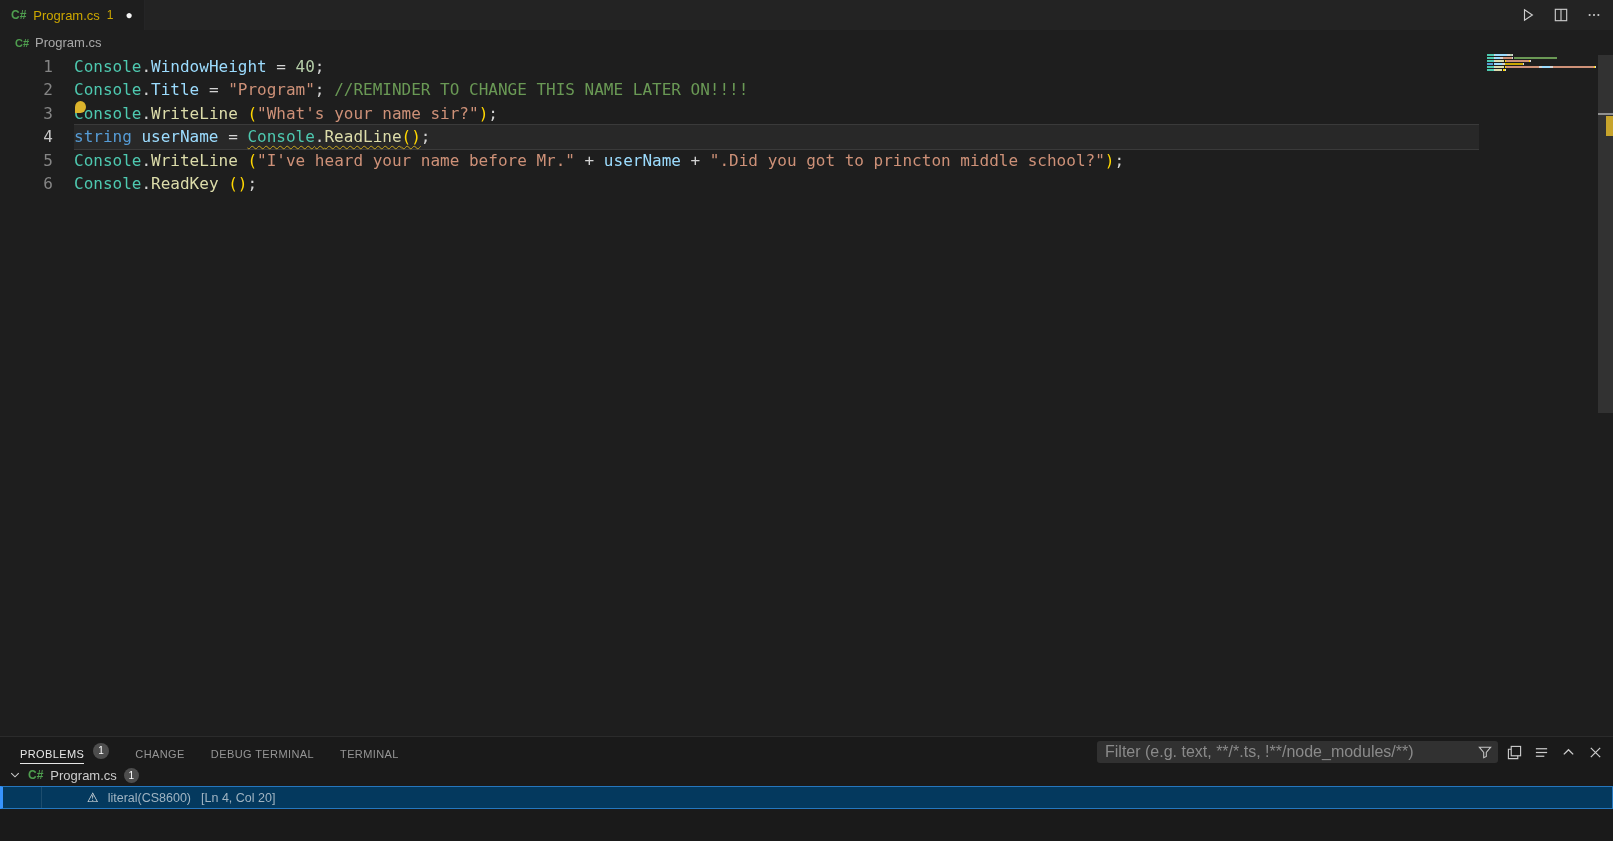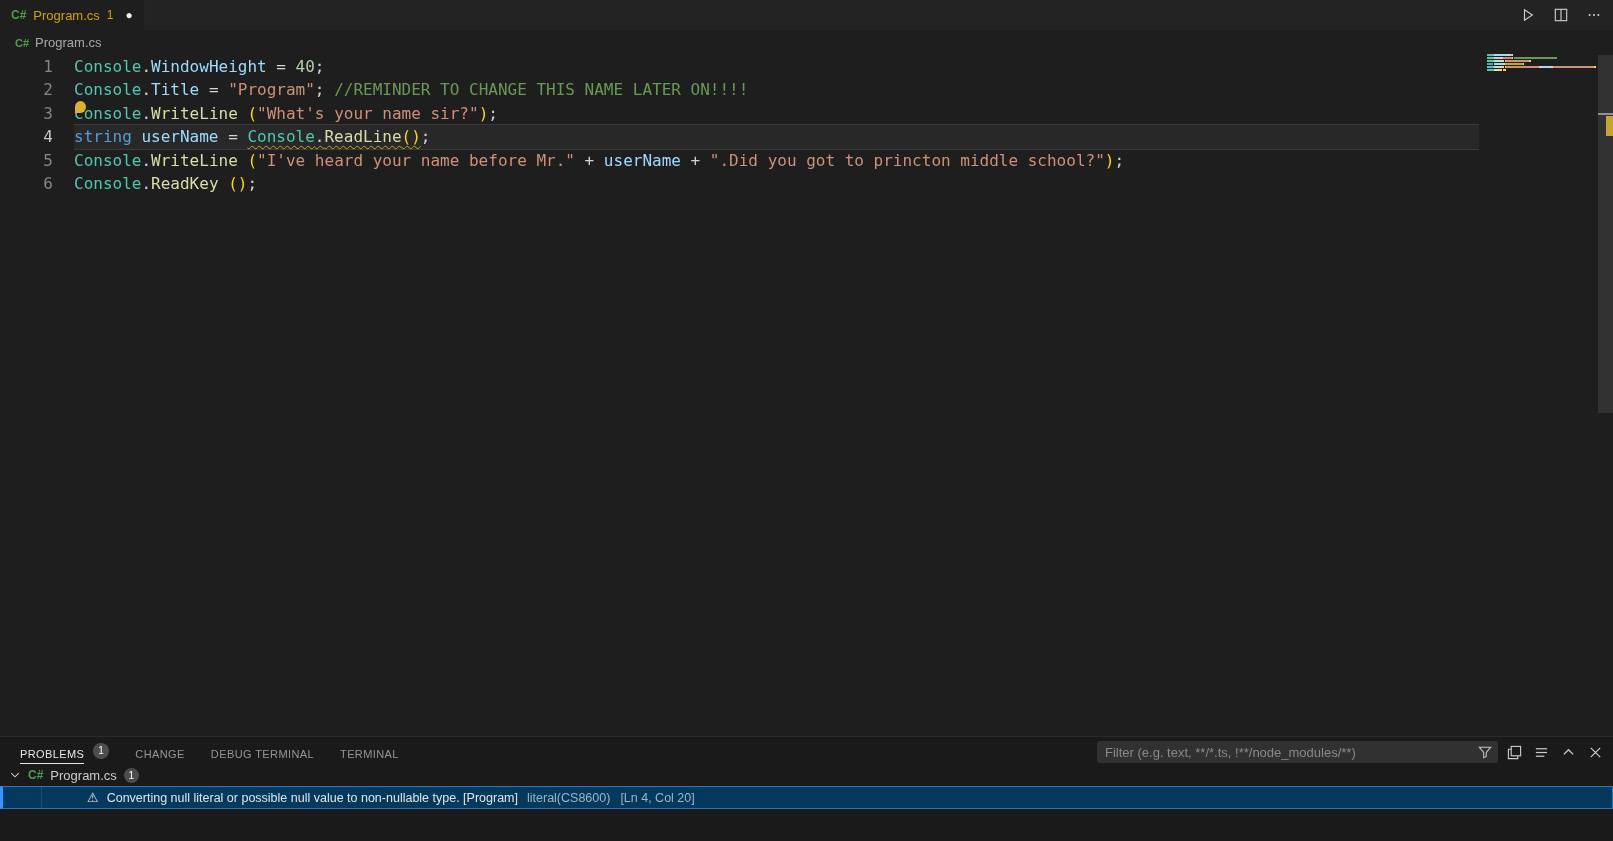--- a/index.html
+++ b/index.html
@@ -59,21 +59,21 @@
     height:27px; cursor:pointer; }
   .ptab-label { position:relative; padding:14px 0 7px; }
   .ptab.active { color:#e7e7e7; }
   .ptab.active .ptab-label::after { content:""; position:absolute; left:0; right:0; bottom:3px; height:1px; background:#e7e7e7; }
   .badge { background:#4d4d4d; color:#ffffff; border-radius:50%; min-width:16px; height:16px; padding:0 3px;
     display:flex; align-items:center; justify-content:center; font-size:10px; }
   .badge.small { min-width:15px; height:15px; }
 
   .filter { position:absolute; left:1097px; top:4px; width:401px; height:22px; background:#313131;
     border-radius:3px; display:flex; align-items:center; }
-  .filter input { flex:1; background:transparent; border:none; outline:none; color:#cccccc; font-size:13px;
+  .filter input { flex:1; background:transparent; border:none; outline:none; color:#cccccc; font-size:16px;
     padding:0 6px 0 8px; font-family:"Liberation Sans",sans-serif; }
   .filter input::placeholder { color:#8a8a8a; }
   .funnel { padding-right:6px; }
 
   .panel-icons { position:absolute; left:1506px; top:4px; height:22px; display:flex; align-items:center; gap:11px; }
   .picon { width:16px; height:16px; display:flex; align-items:center; justify-content:center; cursor:pointer; }
 
   .tree-row { position:absolute; top:27px; left:0; height:22px; display:flex; align-items:center; padding-left:9px; gap:7px; cursor:pointer; }
   .tree-label { color:#cccccc; font-size:13px; }
 
@@ -198,19 +198,18 @@
           </svg>
       </span>
       <span class="csicon">C#</span>
       <span class="tree-label">Program.cs</span>
       <span class="badge small">1</span>
     </div>
 
     <div class="problem-row">
       <span class="indent-guide"></span>
       <span class="warn-glyph">⚠</span>
-      <span class="prob-msg">Converting null literal or possible null value to non-nullable type. [Program]</span>
       <span class="prob-src">literal(CS8600)</span>
       <span class="prob-pos">[Ln 4, Col 20]</span>
     </div>
   </div>
 
 </div>
 
 </body></html>

